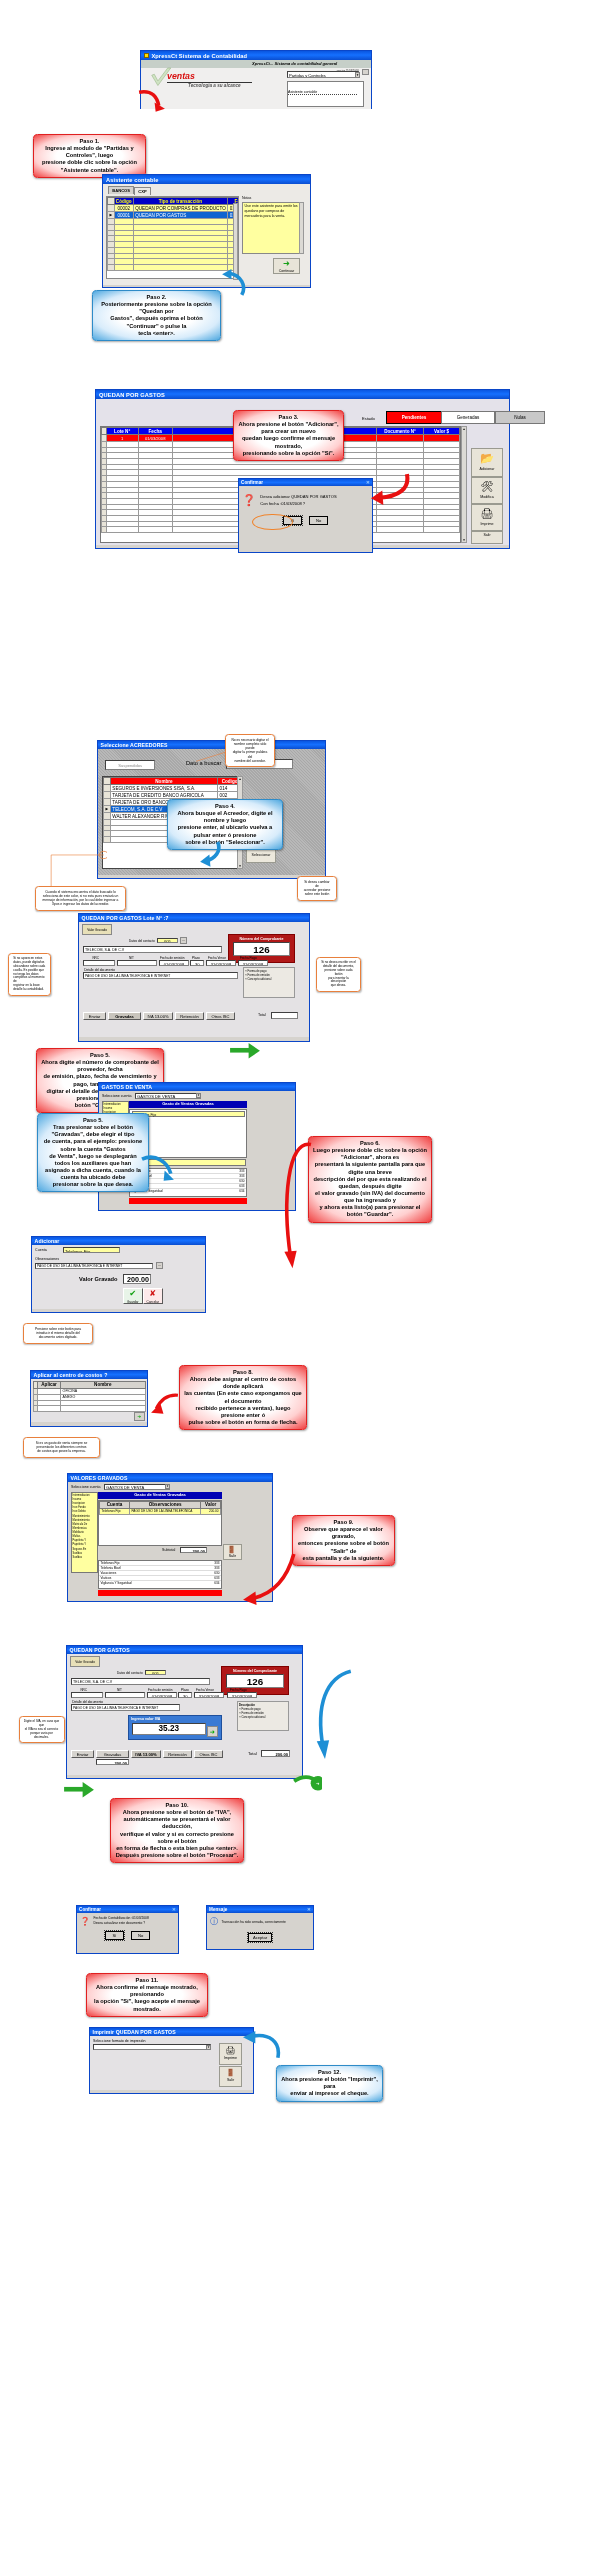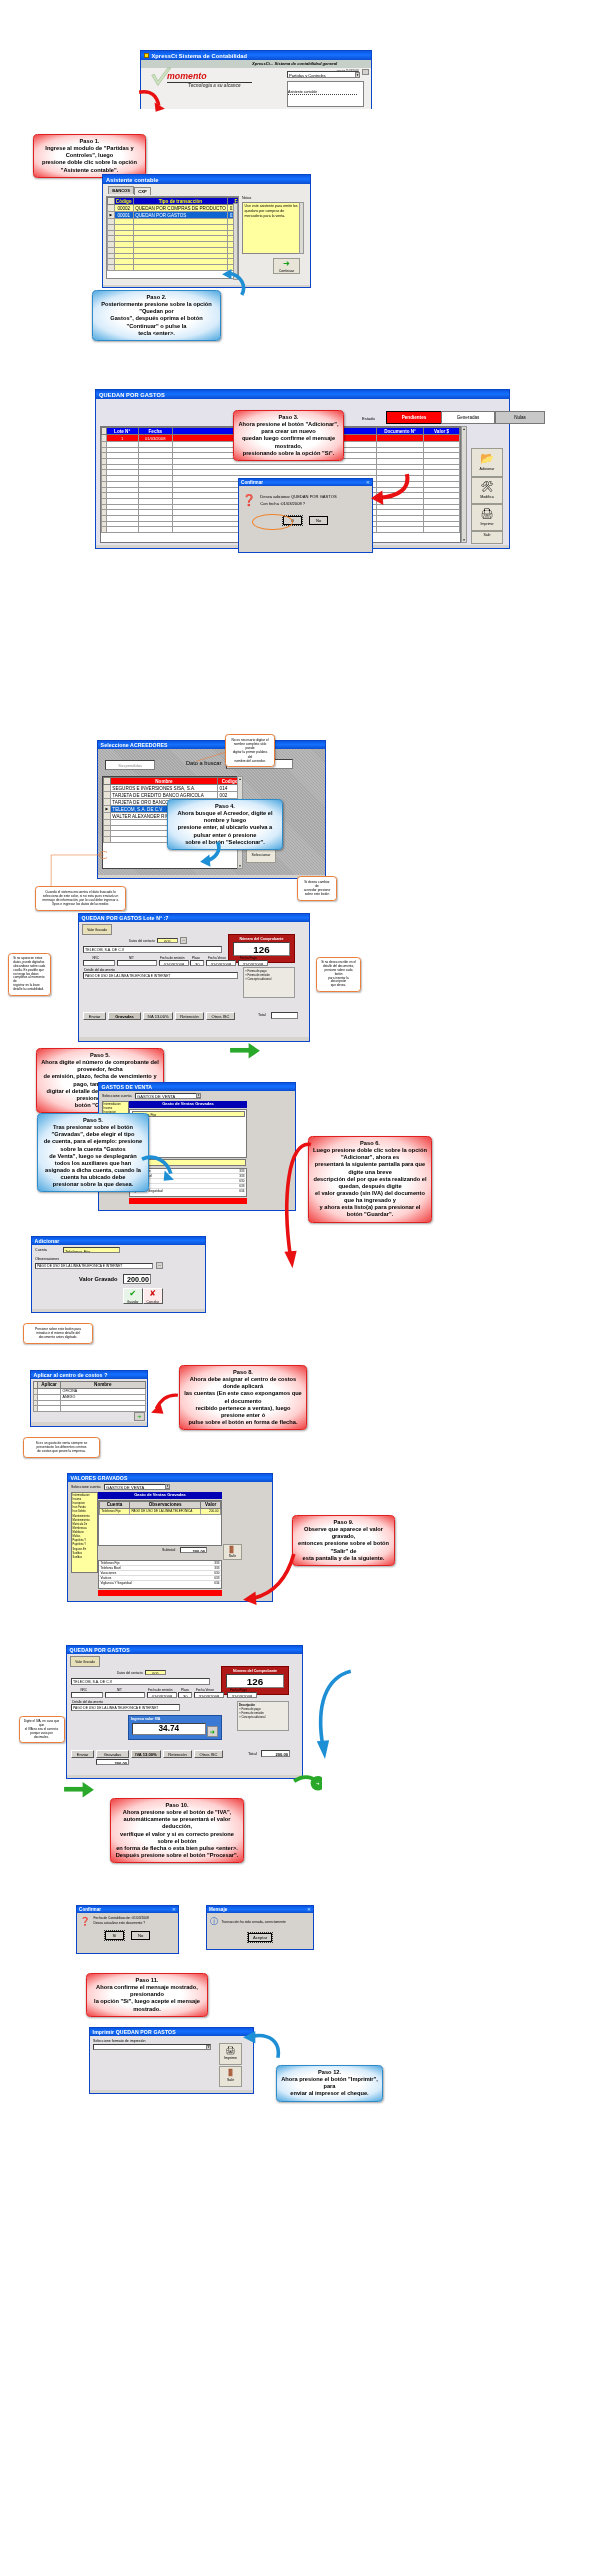--- a/index.html
+++ b/index.html
@@ -115,21 +115,21 @@
     <div style="background:#c6cfc8;height:8.2px;width:100%;"></div>
     <div style="position:absolute;left:111px;top:1px;font-style:italic;font-weight:bold;font-size:4.1px;color:#000;">XpressCt... Sistema de contabilidad general</div>
     <div style="position:absolute;right:12.4px;top:9.8px;font-size:2.6px;color:#333;">version 11/03/2008</div>
     <div style="position:absolute;right:2.1px;top:9.3px;width:7.2px;height:5.7px;background:#d6d3ce;border:0.5px solid #888;"></div>
 
     <div style="position:absolute;left:9.3px;top:7.2px;">
       <svg width="23" height="20.6" viewBox="0 0 44 40">
         <path d="M3 16 L15 36 L40 2 L34 2 L15 27 L8 14 Z" fill="#cfe3c3" stroke="#8fae7c" stroke-width="1"></path>
       </svg>
     </div>
-    <div style="position:absolute;left:26px;top:11.3px;font-size:8.8px;font-weight:bold;font-style:italic;color:#d81010;">momento</div>
+    <div style="position:absolute;left:26px;top:11.3px;font-size:8.8px;font-weight:bold;font-style:italic;color:#d81010;">ventas</div>
     <div style="position:absolute;left:26px;top:21.6px;width:85px;height:0.5px;background:#333;"></div>
     <div style="position:absolute;left:47px;top:23px;font-size:4.6px;font-weight:bold;font-style:italic;color:#555;">Tecnologìa a su alcance</div>
 
     <div class="fld" style="position:absolute;left:146px;top:11.3px;width:72px;height:6.7px;font-size:4.1px;">
       <span>Partidas y Controles</span>
     </div>
     <div style="position:absolute;left:214px;top:12px;width:4.6px;height:5.7px;background:#d6d3ce;border:0.5px solid #808080;font-size:3.1px;text-align:center;line-height:5.2px;">▼</div>
     <div style="position:absolute;left:146px;top:20.6px;width:77px;height:26px;background:#fff;border:0.5px solid #808080;"></div>
     <div style="position:absolute;left:147px;top:30px;width:69px;font-size:3.6px;border-bottom:0.5px dotted #444;">
       <span>Asistente contable</span>
@@ -1016,21 +1016,21 @@
     <div style="position:absolute;left:170px;top:47px;width:52px;height:30px;border:0.5px solid #999;background:#ece9e3;font-size:2.8px;padding:1px;">
       <div style="font-weight:bold;">Descripción</div>
       <div>□ Forma de pago</div>
       <div>□ Forma de emisión</div>
       <div>□ Concepto adicional</div>
     </div>
 
     <div style="position:absolute;left:61px;top:61px;width:94px;height:25px;background:#3a7ad4;border:1px solid #1e4f9c;">
       <div style="color:#fff;font-size:3.6px;font-weight:bold;padding:1px 2.1px;">Ingreso valor IVA</div>
       <div class="fld" style="margin:0.5px 15.5px 0 3.1px;height:12.4px;font-size:8.2px;font-weight:bold;text-align:center;line-height:10.8px;">
-        <span>34.74</span></div>
+        <span>35.23</span></div>
       <div style="position:absolute;right:3.1px;bottom:2.1px;width:11.3px;height:11.3px;background:#d6d3ce;border:0.5px solid #888;font-size:6.2px;text-align:center;line-height:10.8px;color:#0a0;">➜</div>
     </div>
 
     <div class="btn3d" style="position:absolute;left:4.1px;top:96px;width:23px;height:8.2px;line-height:6.2px;">
       <span>Enviar</span></div>
     <div class="btn3d" style="position:absolute;left:29px;top:96px;width:33px;height:8.2px;line-height:6.2px;">
       <span>Gravadas</span></div>
     <div class="fld" style="position:absolute;left:29px;top:105px;width:33px;height:6.2px;text-align:right;font-weight:bold;">
       <span>200.00</span></div>
     <div class="btn3d" style="position:absolute;left:64px;top:96px;width:30px;height:8.2px;line-height:6.2px;background:#c8c4bc;font-weight:bold;">

